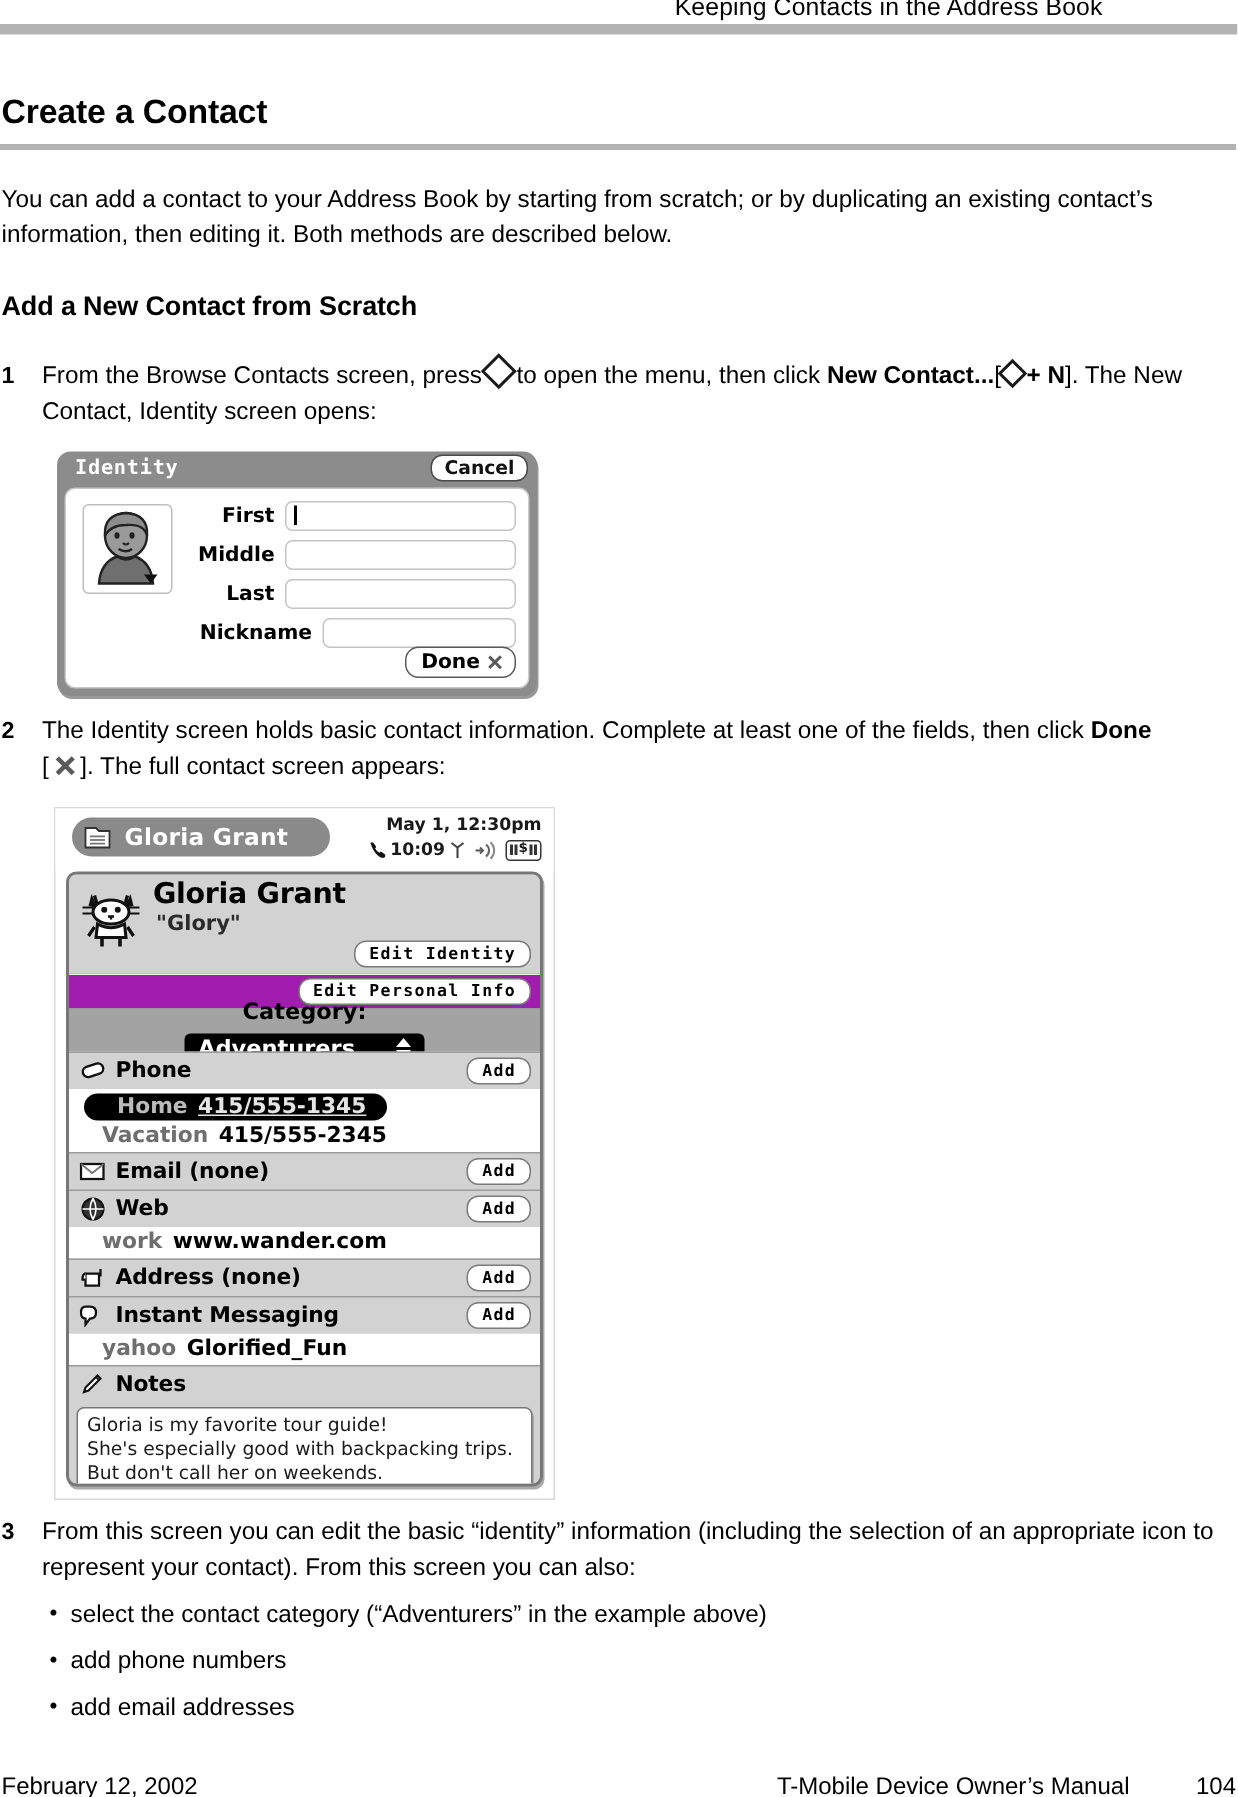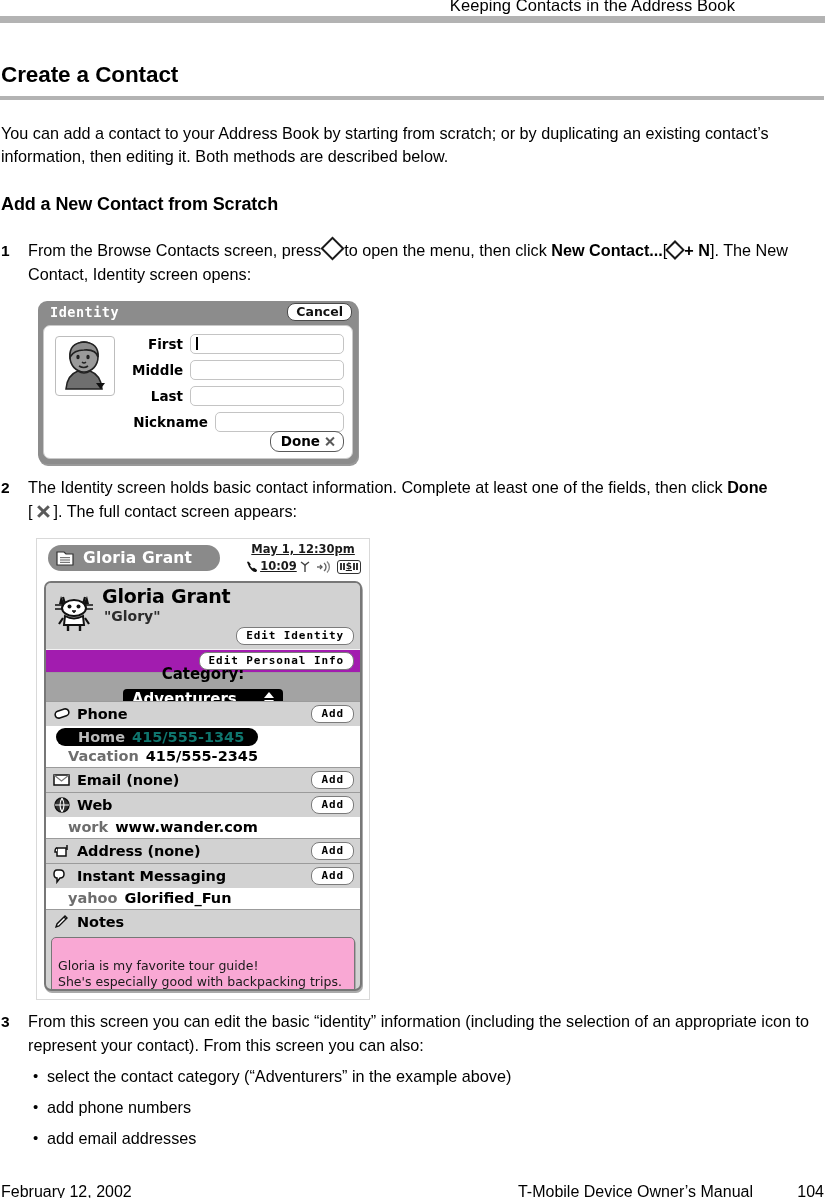--- a/index.html
+++ b/index.html
@@ -317,26 +317,25 @@
     color: #ffffff;
     font-size: 15.5px;
     font-weight: bold;
     margin-left: 9px;
     letter-spacing: 0.2px;
   }
   .cs-status-right {
     position: absolute;
     right: 8px;
     top: 3px;
-    text-align: center;
+    text-align: right;
     font-size: 11.5px;
     font-weight: bold;
     color: #1a1a1a;
     line-height: 15px;
-    text-decoration: underline;
   }
   .cs-status-right .line2 {
     display: flex;
     align-items: center;
     justify-content: flex-end;
     gap: 3px;
     margin-top: 2px;
   }
   .battery {
     display: inline-flex;
@@ -505,28 +504,28 @@
   .entry .eval { color: #000; }
   .entry.selected {
     background: #000;
     color: #fff;
     border-radius: 9px;
     display: inline-flex;
     padding: 1px 14px 1px 22px;
     margin: 1px 0 1px 10px;
   }
   .entry.selected .etype { color: #bbb; }
-  .entry.selected .eval { color: #0f766e; }
+  .entry.selected .eval { color: #e5e5e5; text-decoration: underline; }
 
   .notes-box {
     margin: 3px 5px 5px 5px;
-    background: #f9a8d4;
+    background: #ffffff;
     border: 1.8px solid #777;
     border-radius: 5px;
-    padding: 20px 6px 5px 6px;
+    padding: 3px 6px 5px 6px;
     box-shadow: 1px 2px 0 #aaa;
   }
   .notes-box div {
     font-size: 12.5px;
     line-height: 16px;
     color: #1a1a1a;
   }
 </style>
 </head>
 <body>

